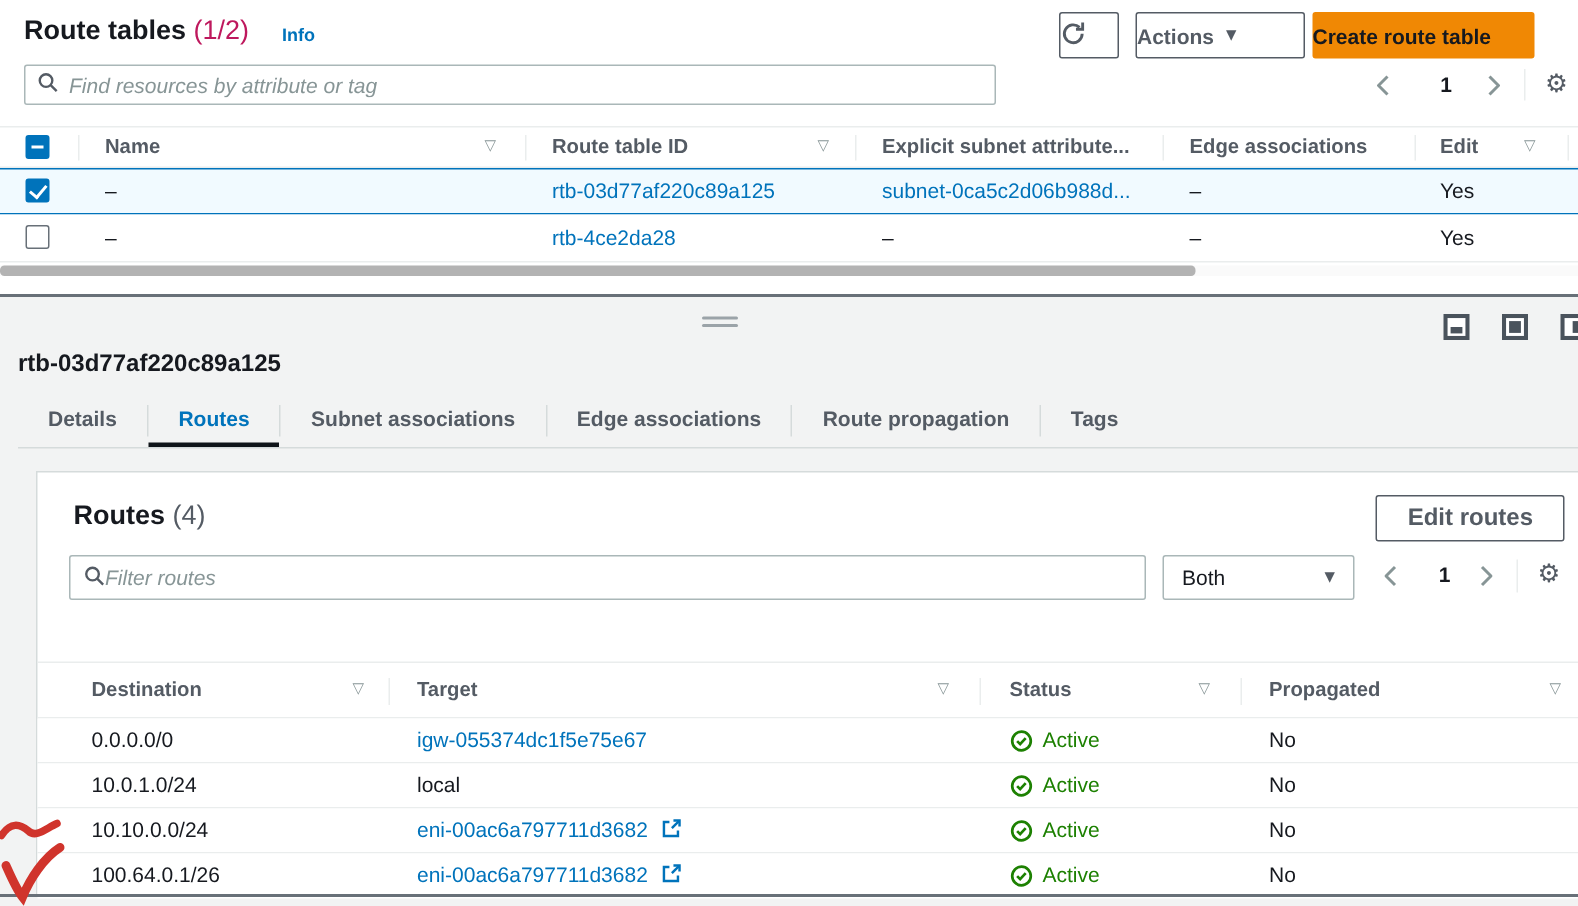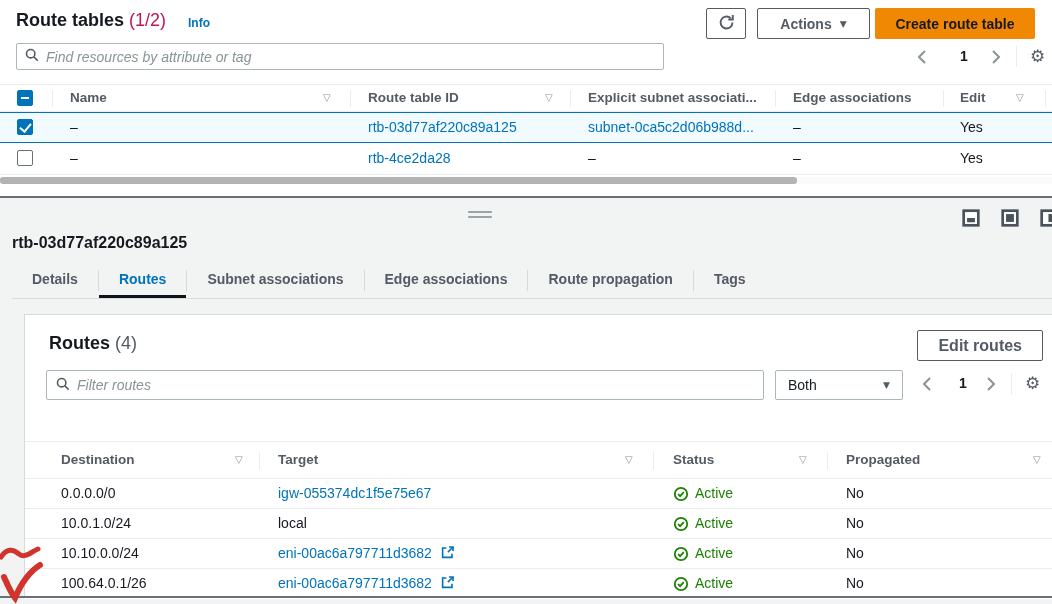--- a/index.html
+++ b/index.html
@@ -8,24 +8,24 @@
   .abs { position:absolute; }
 
   
   #list-section { position:absolute; left:0; top:0; width:1052px; height:196px; background:#fff; }
   .page-title { left:16px; top:10px; font-size:18px; font-weight:bold; color:#16191f; }
   .page-title .count { font-weight:normal; color:#be185d; }
   .info-link { left:188px; top:16px; font-size:12px; font-weight:bold; color:#0073bb; cursor:pointer; }
 
   .btn { position:absolute; top:8px; height:31px; border:1px solid #545b64; border-radius:2px;
     background:#fff; color:#545b64; font-weight:bold; font-size:14px;
-    display:flex; align-items:center; justify-content:center; gap:8px; cursor:pointer; }
+    display:flex; align-items:center; justify-content:flex-start; gap:8px; cursor:pointer; }
   .btn-refresh { left:706px; width:40px; }
   .btn-actions { left:757px; width:113px; }
-  .btn-create  { left:875px; width:160px; border:none; }
+  .btn-create  { left:875px; width:148px; border:none; }
 
   .search-box { position:absolute; left:16px; top:43px; width:648px; height:27px;
     border:1px solid #aab7b8; border-radius:2px; background:#fff; display:flex; align-items:center; padding:8px 8px; gap:7px; }
   .search-box input { border:none; outline:none; flex:1; font-size:14px; font-style:italic; color:#16191f;
     font-family:"Liberation Sans",sans-serif; background:transparent; }
   .search-box input::placeholder { color:#879596; font-style:italic; }
 
   .chev { color:#879596; display:inline-block; }
   .pag-num { font-weight:bold; color:#16191f; text-align:center; }
   .v-divider { position:absolute; width:1px; background:#eaeded; }
@@ -72,21 +72,21 @@
 
   
   .card { position:absolute; left:24px; top:116px; width:1040px; height:284px; background:#fff;
     border:1px solid #d5dbdb; }
   .routes-title { position:absolute; left:24px; top:18px; font-size:18px; font-weight:bold; color:#16191f; }
   .routes-title .count { font-weight:normal; color:#545b64; }
   .btn-edit { position:absolute; right:20px; top:15px; height:31px; padding:0 20px;
     border:1px solid #545b64; border-radius:2px; background:#fff; color:#545b64; font-weight:bold; font-size:16px; cursor:pointer; }
 
   .filter-box { position:absolute; left:21px; top:55px; width:718px; height:30px;
-    border:1px solid #aab7b8; border-radius:2px; display:flex; align-items:center; padding:0 9px; gap:7px; background:#fff; }
+    border:1px solid #aab7b8; border-radius:2px; display:flex; align-items:center; padding:0 9px; gap:0; background:#fff; }
   .filter-box input { border:none; outline:none; flex:1; font-size:14px; font-style:italic;
     font-family:"Liberation Sans",sans-serif; background:transparent; }
   .filter-box input::placeholder { color:#879596; font-style:italic; }
 
   .select-box { position:absolute; left:750px; top:55px; width:128px; height:30px;
     border:1px solid #aab7b8; border-radius:2px; background:#fff; display:flex; align-items:center;
     justify-content:space-between; padding:0 12px; cursor:pointer; }
   .caret { font-size:9px; color:#545b64; font-family:"DejaVu Sans",sans-serif; }
 
   .thead2 { position:absolute; left:0; top:126px; width:1038px; height:38px;
@@ -156,21 +156,21 @@
 
   <div class="thead1">
     <span class="cbox ind" style="left:17px; top:5px;"></span>
     <span class="col-div" style="left:52px;"></span>
     <span class="th-label" style="left:70px;">Name</span>
     <span class="sort" style="left:323px;">▽</span>
     <span class="col-div" style="left:350px;"></span>
     <span class="th-label" style="left:368px;">Route table ID</span>
     <span class="sort" style="left:545px;">▽</span>
     <span class="col-div" style="left:570px;"></span>
-    <span class="th-label" style="left:588px;">Explicit subnet associati...</span>
+    <span class="th-label" style="left:588px;">Explicit subnet attribute...</span>
     <span class="col-div" style="left:775px;"></span>
     <span class="th-label" style="left:793px;">Edge associations</span>
     <span class="col-div" style="left:943px;"></span>
     <span class="th-label" style="left:960px;">Edit</span>
     <span class="sort" style="left:1016px;">▽</span>
     <span class="col-div" style="left:1045px;"></span>
   </div>
 
   <div class="trow row-selected" style="top:112px; height:31px; line-height:29px;">
     <span class="cbox on" style="left:17px; top:6px;"></span>

